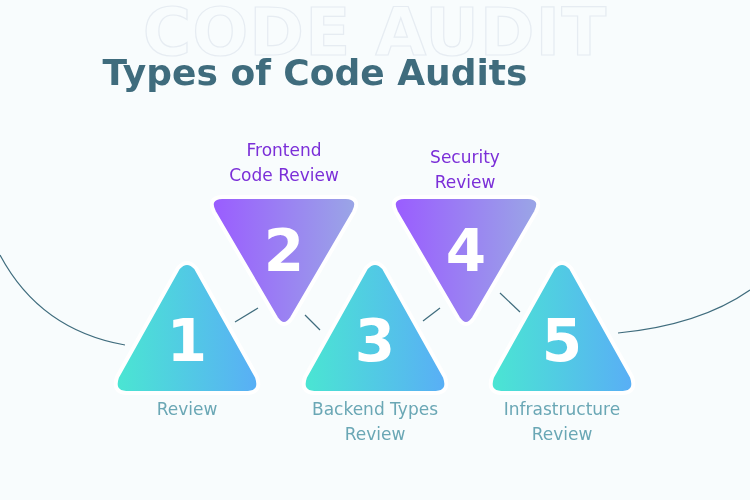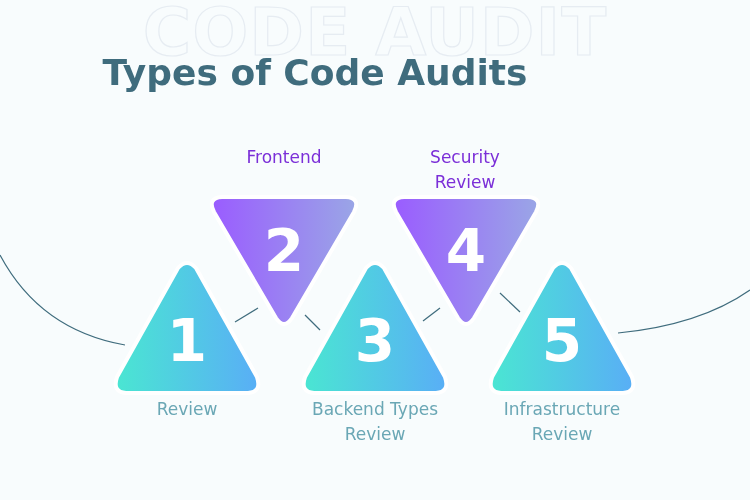--- a/index.html
+++ b/index.html
@@ -47,22 +47,23 @@
 
   <path d="M 553 268 Q 562 258 571 268 L 632 377 Q 637 392 623 393 L 501 393 Q 487 392 492 377 Z" fill="url(#teal)" stroke="#ffffff" stroke-width="4" stroke-linejoin="round"></path>
 </svg>
 
 <div class="num" style="left:147px;top:312px;">1</div>
 <div class="num" style="left:244px;top:222px;">2</div>
 <div class="num" style="left:335px;top:312px;">3</div>
 <div class="num" style="left:426px;top:222px;">4</div>
 <div class="num" style="left:522px;top:312px;">5</div>
 
-<div class="lbl top" style="left:194px;top:145px;">
+<div class="lbl top" style="left:194px;top:138px;">
   <div>Frontend</div>
+  <div>Code Review</div>
 </div>
 <div class="lbl top" style="left:375px;top:145px;">
   <div>Security</div>
   <div>Review</div>
 </div>
 
 <div class="lbl bottom" style="left:97px;top:397px;">
   <div>Review</div>
 </div>
 <div class="lbl bottom" style="left:285px;top:397px;">

